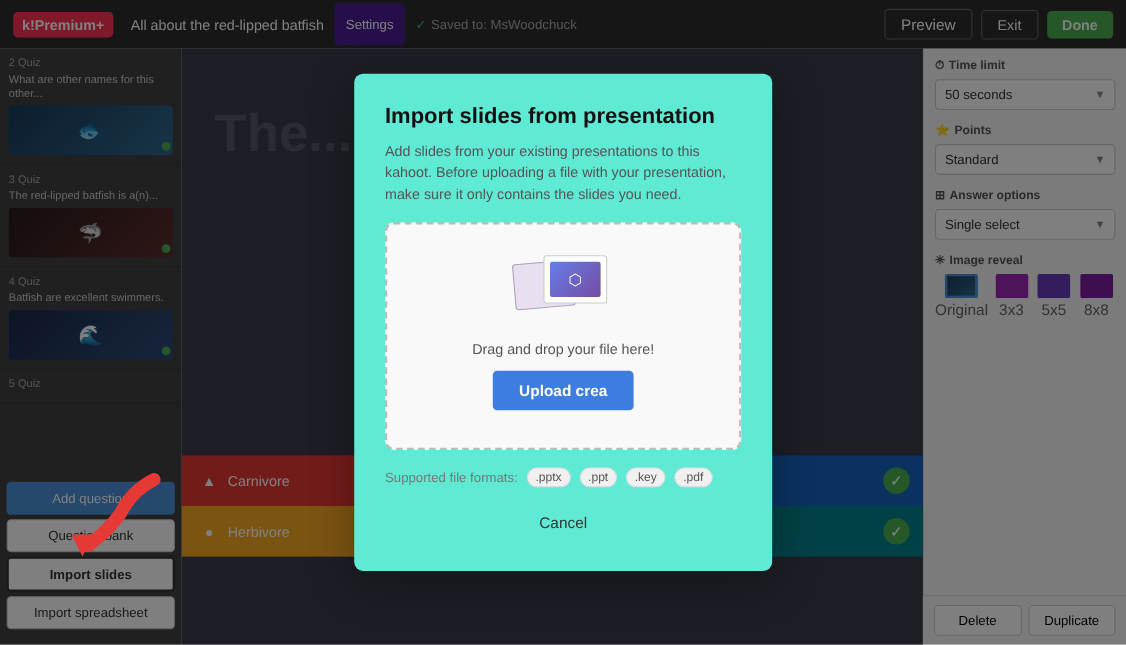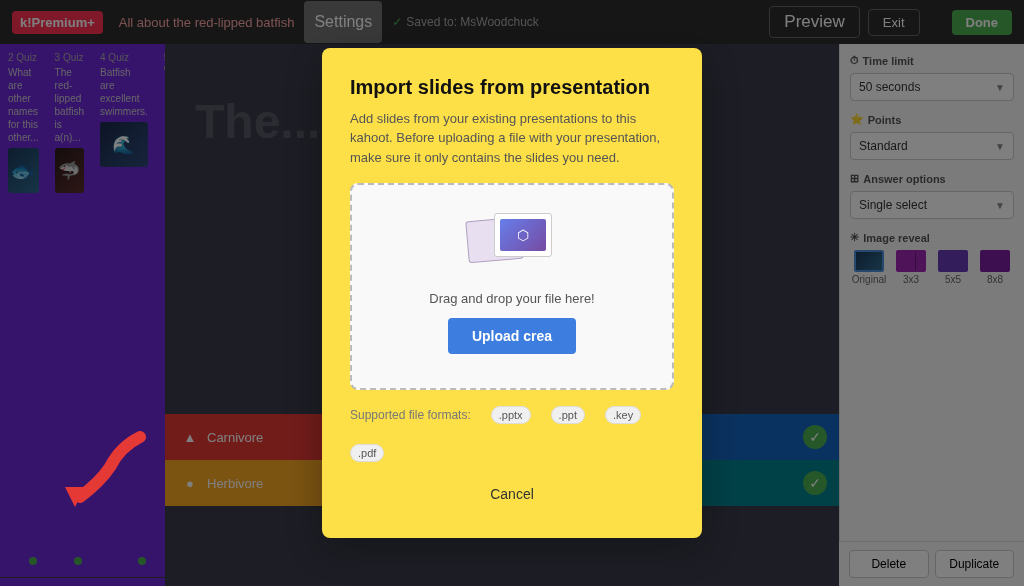--- a/index.html
+++ b/index.html
@@ -18,28 +18,28 @@
     }
     .brand-logo {
       background: #ff3355;
       color: white;
       font-weight: bold;
       font-size: 13px;
       padding: 4px 8px;
       border-radius: 4px;
     }
     .kahoot-title {
-      color: #fca5a5;
+      color: #ffffff;
       font-size: 13px;
       margin-left: 6px;
     }
     .settings-btn {
-      background: #737373;
-      color: white;
-      font-size: 16px;
+      background: #4c1d95;
+      color: white;
+      font-size: 12px;
       padding: 12px 10px;
       border-radius: 4px;
       border: none;
       cursor: pointer;
     }
     .saved-text {
       color: #aaa;
       font-size: 12px;
       display: flex;
       align-items: center;
@@ -51,21 +51,21 @@
       display: flex;
       gap: 8px;
       align-items: center;
     }
     .preview-btn {
       background: transparent;
       color: white;
       border: 1px solid #666;
       padding: 5px 14px;
       border-radius: 4px;
-      font-size: 17px;
+      font-size: 14px;
       cursor: pointer;
       text-align: center;
     }
     .exit-btn {
       background: transparent;
       color: white;
       border: 1px solid #666;
       padding: 5px 14px;
       border-radius: 4px;
       font-size: 13px;
@@ -73,36 +73,36 @@
     }
     .done-btn {
       background: #4caf50;
       color: white;
       border: none;
       padding: 5px 14px;
       border-radius: 4px;
       font-size: 13px;
       font-weight: bold;
       cursor: pointer;
-      margin-left: 24px;
     }
 
     
     .main-layout {
       display: flex;
       height: calc(586px - 44px);
     }
 
     
     .left-sidebar {
       width: 165px;
-      background: #6d28d9;
+      background: #404040;
       overflow-y: auto;
       flex-shrink: 0;
       display: flex;
+      flex-direction: column;
       padding-bottom: 8px;
     }
     .quiz-item {
       padding: 8px;
       border-bottom: 1px solid #3a3a3a;
       cursor: pointer;
       position: relative;
     }
     .quiz-label {
       color: #aaa;
@@ -286,21 +286,21 @@
       align-items: center;
       gap: 2px;
     }
     .reveal-thumb {
       width: 30px; height: 22px;
       border-radius: 2px;
       border: 2px solid transparent;
     }
     .reveal-thumb.selected { border-color: #4a90d9; }
     .reveal-label {
-      font-size: 10px;
+      font-size: 14px;
       color: #666;
     }
     .reveal-original { background: linear-gradient(135deg, #1a3a5c, #2d6a8f); }
     .reveal-3x3 { background: #9c27b0; position: relative; overflow: hidden; }
     .reveal-3x3::after { content: ''; position: absolute; top: 0; left: 0; right: 0; bottom: 0; background: repeating-linear-gradient(90deg, transparent, transparent 33%, rgba(0,0,0,0.3) 33%, rgba(0,0,0,0.3) 34%); }
     .reveal-5x5 { background: #673ab7; }
     .reveal-8x8 { background: #7b1fa2; }
 
     .bottom-actions {
       display: flex;
@@ -328,21 +328,21 @@
       top: 0; left: 0; right: 0; bottom: 0;
       background: rgba(0,0,0,0.5);
       z-index: 100;
       display: flex;
       align-items: center;
       justify-content: center;
     }
 
     
     .modal {
-      background: #fde047;
+      background: #5eead4;
       border-radius: 8px;
       width: 380px;
       padding: 28px;
       box-shadow: 0 10px 40px rgba(0,0,0,0.3);
       position: relative;
       z-index: 101;
     }
     .modal-title {
       font-size: 20px;
       font-weight: bold;
@@ -415,21 +415,21 @@
       font-size: 12px;
       color: #777;
     }
     .max-size-text strong { color: #333; }
     .file-formats {
       font-size: 12px;
       color: #777;
       margin-bottom: 16px;
       display: flex;
       align-items: center;
-      gap: 20px;
+      gap: 8px;
       flex-wrap: wrap;
     }
     .format-tag {
       background: #f0f0f0;
       border: 1px solid #ddd;
       border-radius: 10px;
       padding: 2px 7px;
       font-size: 11px;
       color: #555;
     }
@@ -496,20 +496,21 @@
       <div class="green-dot"></div>
     </div>
 
     <div class="quiz-item">
       <div class="quiz-label">5 Quiz</div>
     </div>
 
     <div class="sidebar-bottom">
       <button class="add-question-btn">Add question</button>
       <button class="sidebar-action-btn">Question bank</button>
+      <button class="sidebar-action-btn active">Import slides</button>
       <button class="sidebar-action-btn">Import spreadsheet</button>
     </div>
   </div>
 
   <div class="center-area">
     <div class="center-bg-text">The...</div>
 
     <div class="answer-row">
       <div class="answer-box red">
         <div class="answer-shape">▲</div>

